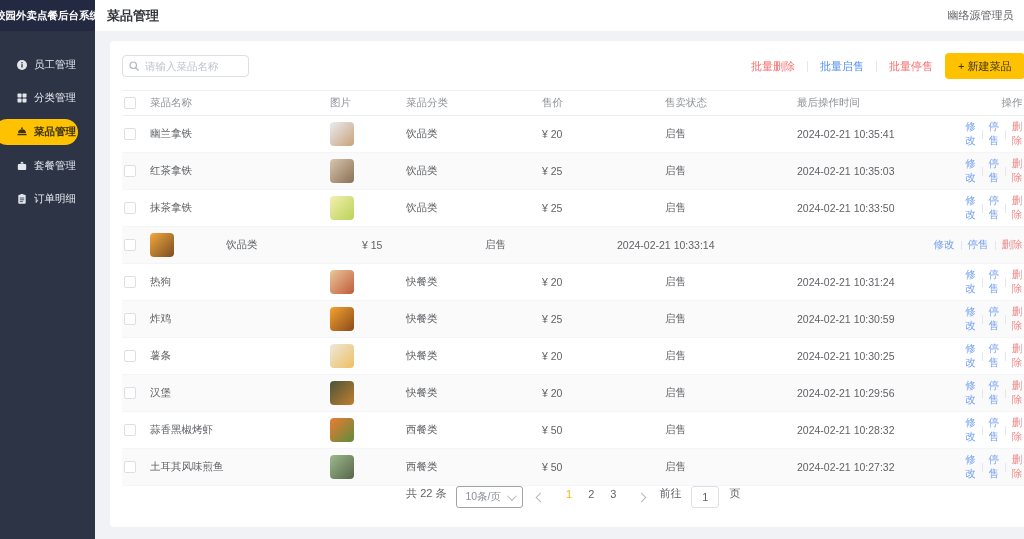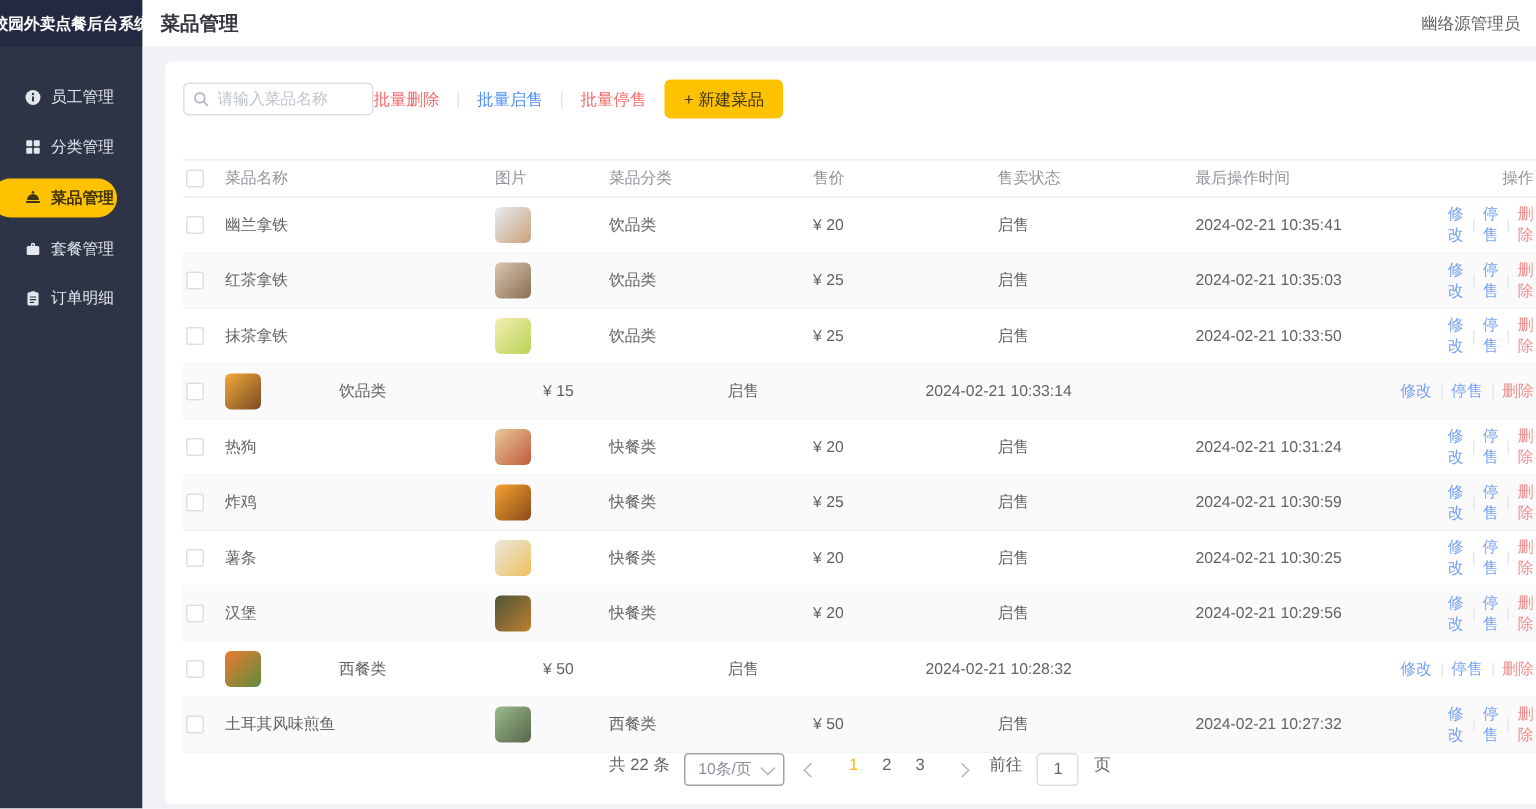--- a/index.html
+++ b/index.html
@@ -26,21 +26,21 @@
   .page-title { font-size:13px; font-weight:bold; color:#33363b; }
   .topbar-right { display:flex; align-items:center; gap:10px; }
   .user-name { font-size:11px; color:#606266; }
   .power-btn { width:15px; height:15px; color:#8a8f99; cursor:pointer; display:inline-flex; }
   .power-btn svg { width:15px; height:15px; }
 
   .content { flex:1; background:#f0f2f5; padding:10px 16px 0 15px; }
   .card { background:#ffffff; border-radius:4px; padding:12px; min-height:486px; }
 
   
-  .tools { display:flex; align-items:center; justify-content:flex-start; margin-bottom:27px; }
+  .tools { display:flex; align-items:center; justify-content:space-between; margin-bottom:11px; }
   .search-wrap { position:relative; }
   .search-input { width:127px; height:22px; border:1px solid #dcdfe6; border-radius:4px;
     font-size:10.5px; color:#606266; padding:0 6px 0 22px; outline:none;
     font-family:"Liberation Sans","DejaVu Sans",sans-serif; }
   .search-input::placeholder { color:#bfc4cd; }
   .search-icon { position:absolute; left:6px; top:5px; width:12px; height:12px; color:#b4b9c2; }
   .search-icon svg { width:12px; height:12px; display:block; }
   .tools-right { display:flex; align-items:center; gap:12px; }
   .batch-link { font-size:11px; cursor:pointer; background:none; border:none;
     font-family:"Liberation Sans","DejaVu Sans",sans-serif; }
@@ -371,20 +371,21 @@
                   <button class="act-link primary">停售</button>
                   <span class="vdiv"></span>
                   <button class="act-link danger">删除</button>
                 </span>
   </div>
 
   <div class="trow">
     <span class="c-check">
                   <span class="checkbox"></span>
                 </span>
+    <span class="c-name">蒜香黑椒烤虾</span>
     <span class="c-img">
                   <span class="thumb" style="background: linear-gradient(135deg, rgb(237, 123, 50), rgb(94, 140, 60));"></span>
                 </span>
     <span class="c-cat">西餐类</span>
     <span class="c-price">¥ 50</span>
     <span class="c-status">启售</span>
     <span class="c-time">2024-02-21 10:28:32</span>
     <span class="c-act">
                   <button class="act-link primary">修改</button>
                   <span class="vdiv"></span>

